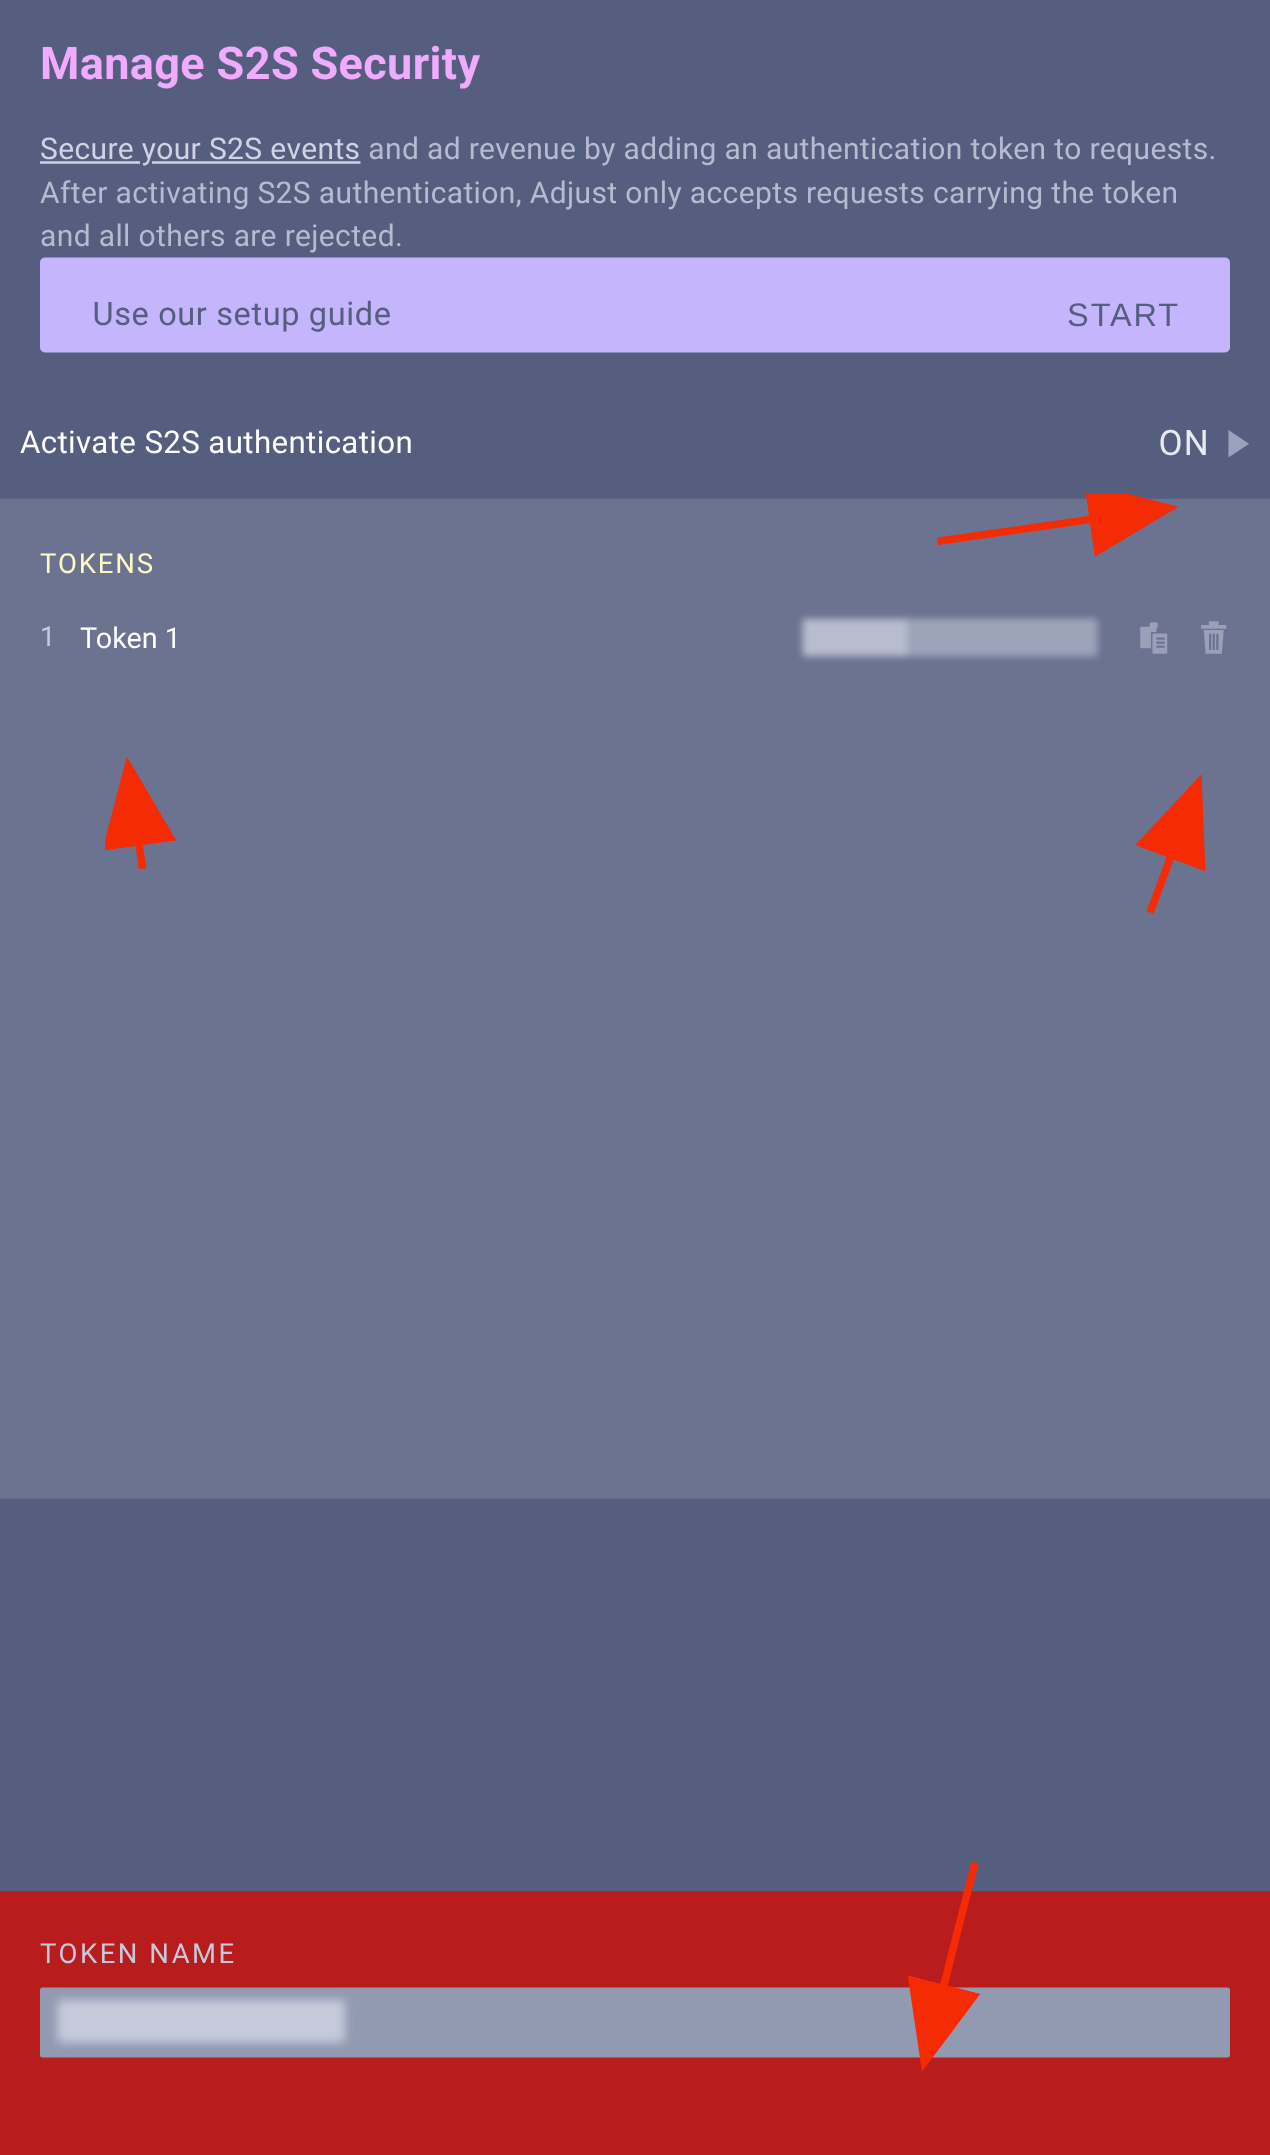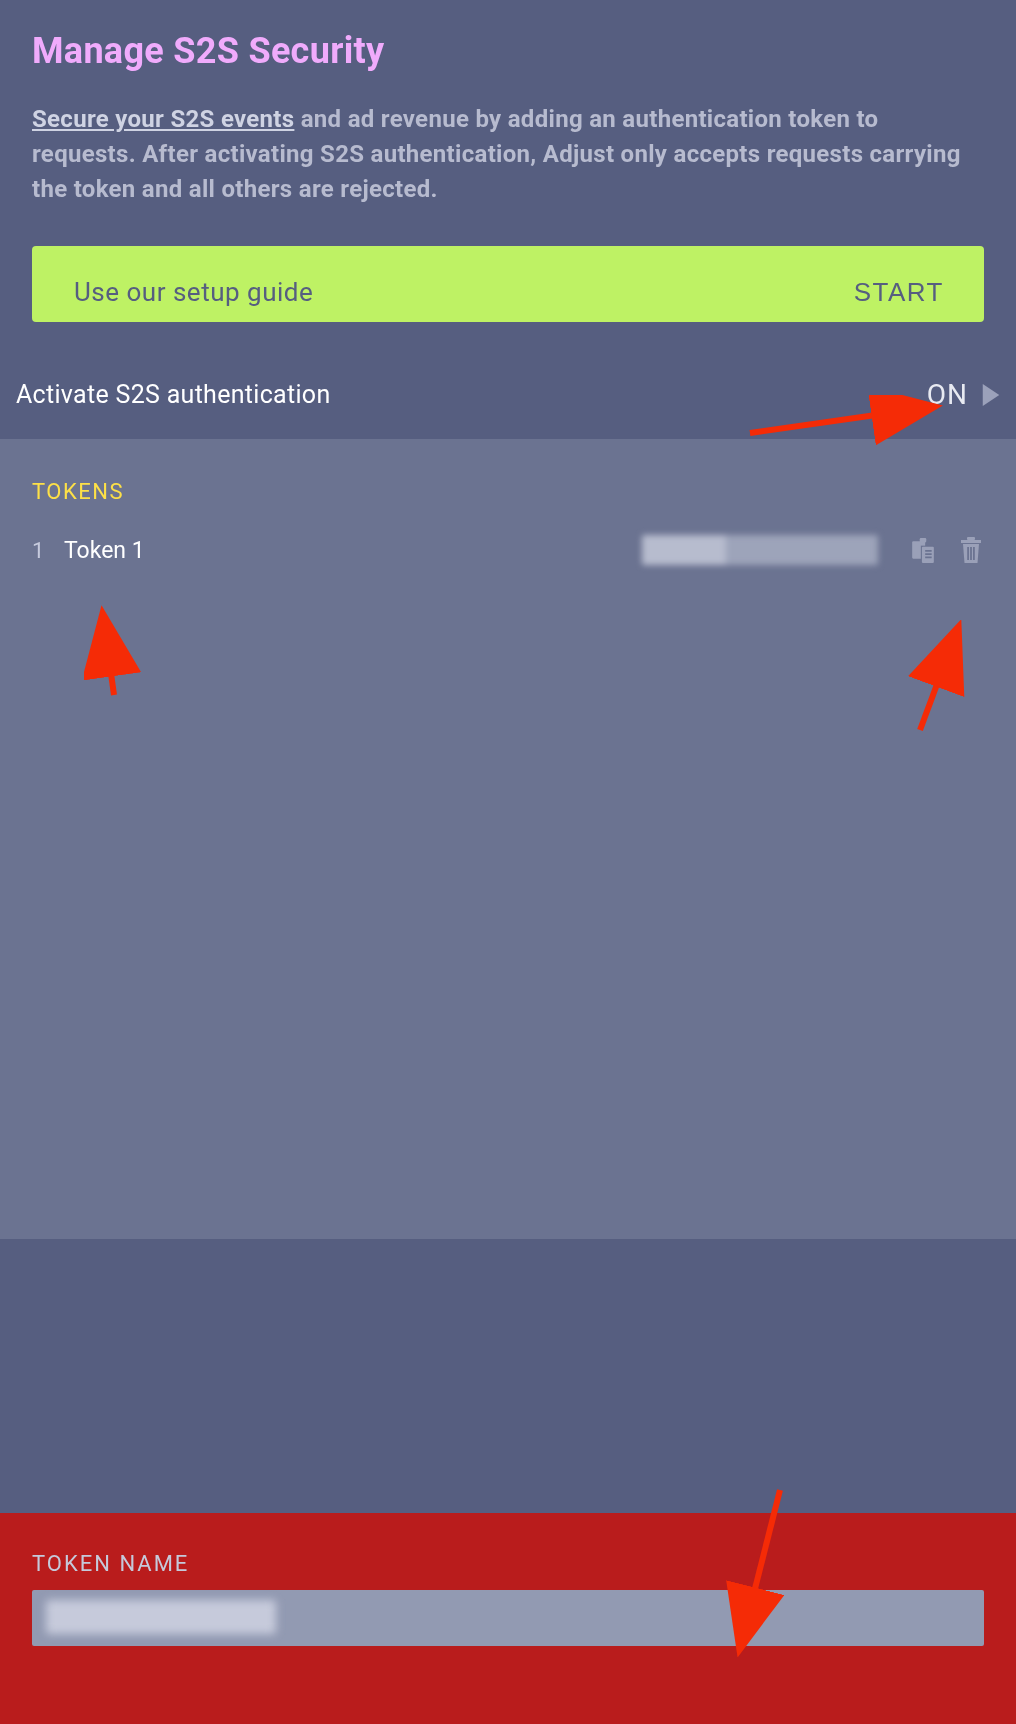--- a/index.html
+++ b/index.html
@@ -19,29 +19,27 @@
       font-weight: 700;
       color: #f0abfc;
       letter-spacing: 0.3px;
       margin-bottom: 30px;
     }
     .desc {
       font-size: 24px;
       line-height: 1.45;
       color: #b7bbcf;
       letter-spacing: 0.3px;
-      margin-bottom: 40px;
-      font-weight: bold;
     }
     .desc a {
       color: #cfd3e3;
       text-decoration: underline;
     }
     .guide-bar {
-      background: #bef264;
+      background: #c4b5fd;
       border-radius: 4px;
       height: 76px;
       display: flex;
       align-items: center;
       justify-content: space-between;
       padding: 16px 40px 0 42px;
     }
     .guide-text {
       color: #565e80;
       font-size: 26px;
@@ -85,21 +83,21 @@
       height: 22px;
     }
     .tokens-section {
       background: #6b7391;
       padding: 40px 32px 20px 32px;
       min-height: 800px;
     }
     .tokens-title {
       font-size: 22px;
       letter-spacing: 1.5px;
-      color: #fde047;
+      color: #fef9c3;
       margin-bottom: 26px;
     }
     .token-row {
       display: flex;
       align-items: center;
       height: 40px;
     }
     .token-index {
       font-size: 22px;
       color: #c6cadd;

